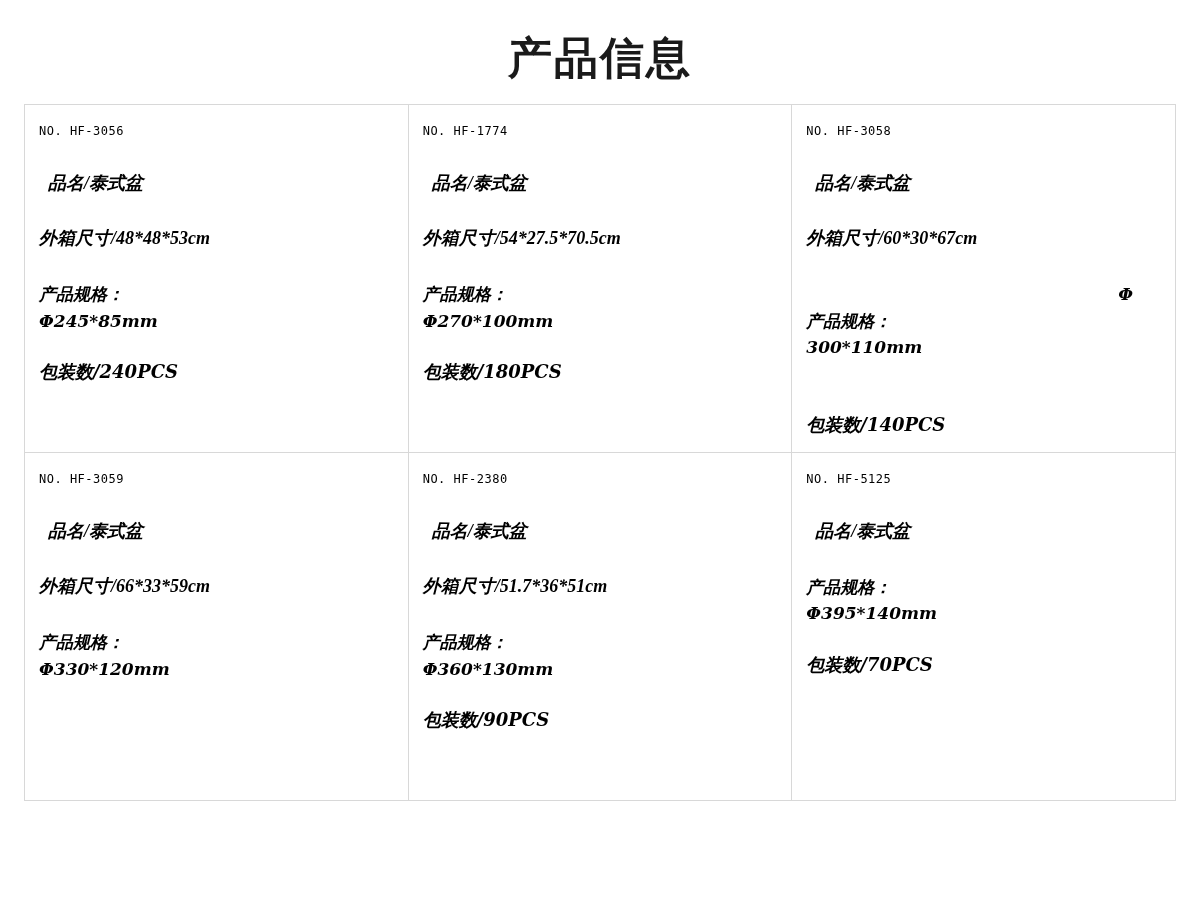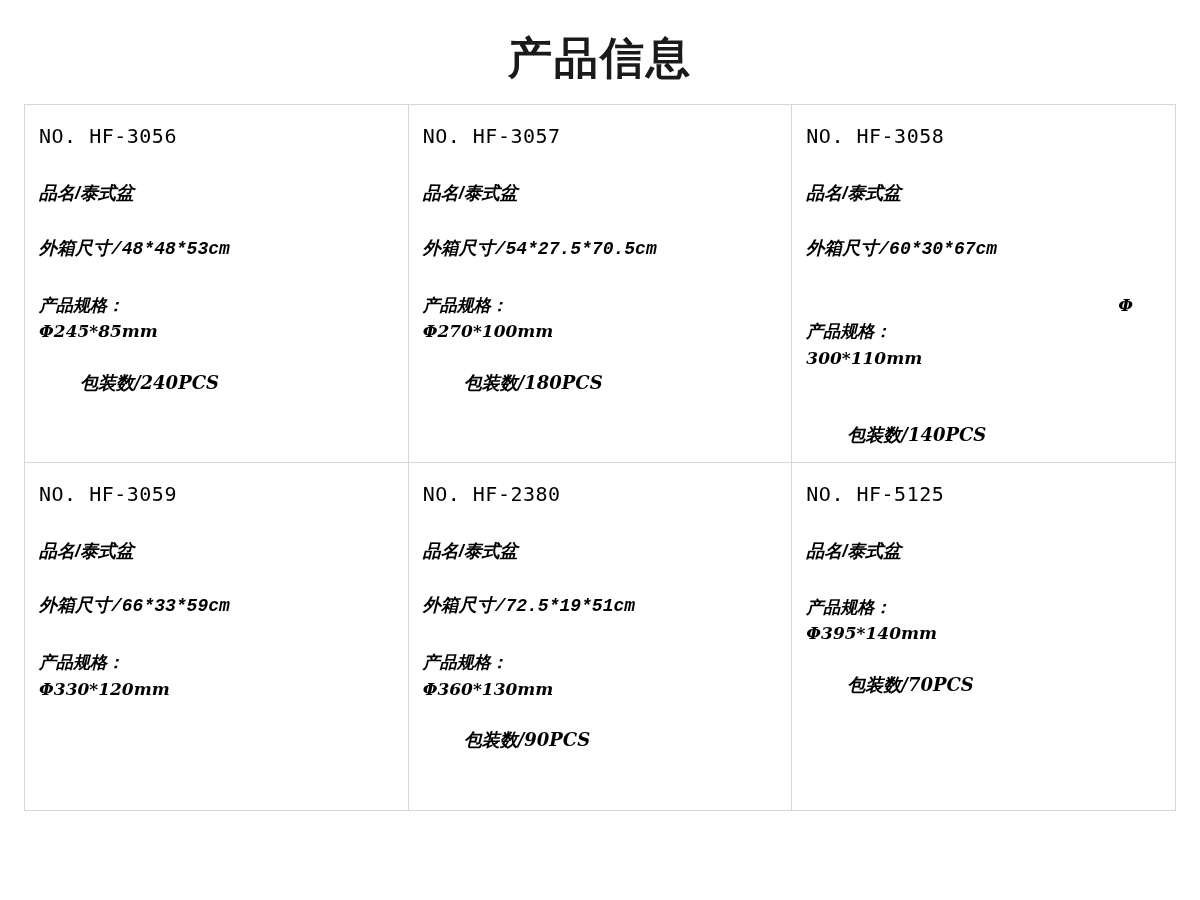--- a/index.html
+++ b/index.html
@@ -55,49 +55,49 @@
     line-height: 1.35;
     margin-bottom: 31px;
     white-space: pre-line;
     position: relative;
   }
   .field:last-child {
     margin-bottom: 0;
   }
   .f-no {
     font-family: "DejaVu Sans Mono", "Liberation Mono", monospace;
-    font-size: 20px;
+    font-size: 12px;
     letter-spacing: 0.5px;
   }
   .f-name {
-    font-family: Liberation Sans, sans-serif;
+    font-family: Liberation Serif, serif;
     font-style: italic;
     font-weight: 700;
     font-size: 18px;
+    margin-left: 9px;
   }
   .f-carton {
-    font-family: Liberation Mono, monospace;
+    font-family: Liberation Serif, serif;
     font-style: italic;
     font-weight: 700;
     font-size: 18px;
   }
   .f-spec {
     font-family: "DejaVu Serif", "Liberation Serif", serif;
     font-style: italic;
     font-weight: 700;
     font-size: 17px;
     line-height: 1.55;
     margin-bottom: 26px;
   }
   .f-qty {
     font-family: "DejaVu Serif", "Liberation Serif", serif;
     font-style: italic;
     font-weight: 700;
     font-size: 18px;
-    margin-left: 41px;
   }
   .stray-phi {
     position: absolute;
     right: 28px;
     top: 0;
     font-family: "DejaVu Serif", "Liberation Serif", serif;
     font-style: italic;
     font-weight: 700;
     font-size: 17px;
   }
@@ -116,21 +116,21 @@
       <div class="cell">
         <div class="field f-no">NO. HF-3056</div>
         <div class="field f-name">品名/泰式盆</div>
         <div class="field f-carton">外箱尺寸/48*48*53cm</div>
         <div class="field f-spec">产品规格：
 Φ245*85mm</div>
         <div class="field f-qty">包装数/240PCS</div>
       </div>
 
       <div class="cell">
-        <div class="field f-no">NO. HF-3057</div>
+        <div class="field f-no">NO. HF-1774</div>
         <div class="field f-name">品名/泰式盆</div>
         <div class="field f-carton">外箱尺寸/54*27.5*70.5cm</div>
         <div class="field f-spec">产品规格：
 Φ270*100mm</div>
         <div class="field f-qty">包装数/180PCS</div>
       </div>
 
       <div class="cell">
         <div class="field f-no">NO. HF-3058</div>
         <div class="field f-name">品名/泰式盆</div>
@@ -151,21 +151,21 @@
         <div class="field f-no">NO. HF-3059</div>
         <div class="field f-name">品名/泰式盆</div>
         <div class="field f-carton">外箱尺寸/66*33*59cm</div>
         <div class="field f-spec">产品规格：
 Φ330*120mm</div>
       </div>
 
       <div class="cell">
         <div class="field f-no">NO. HF-2380</div>
         <div class="field f-name">品名/泰式盆</div>
-        <div class="field f-carton">外箱尺寸/72.5*19*51cm</div>
+        <div class="field f-carton">外箱尺寸/51.7*36*51cm</div>
         <div class="field f-spec">产品规格：
 Φ360*130mm</div>
         <div class="field f-qty">包装数/90PCS</div>
       </div>
 
       <div class="cell">
         <div class="field f-no">NO. HF-5125</div>
         <div class="field f-name">品名/泰式盆</div>
         <div class="field f-spec">产品规格：
 Φ395*140mm</div>

